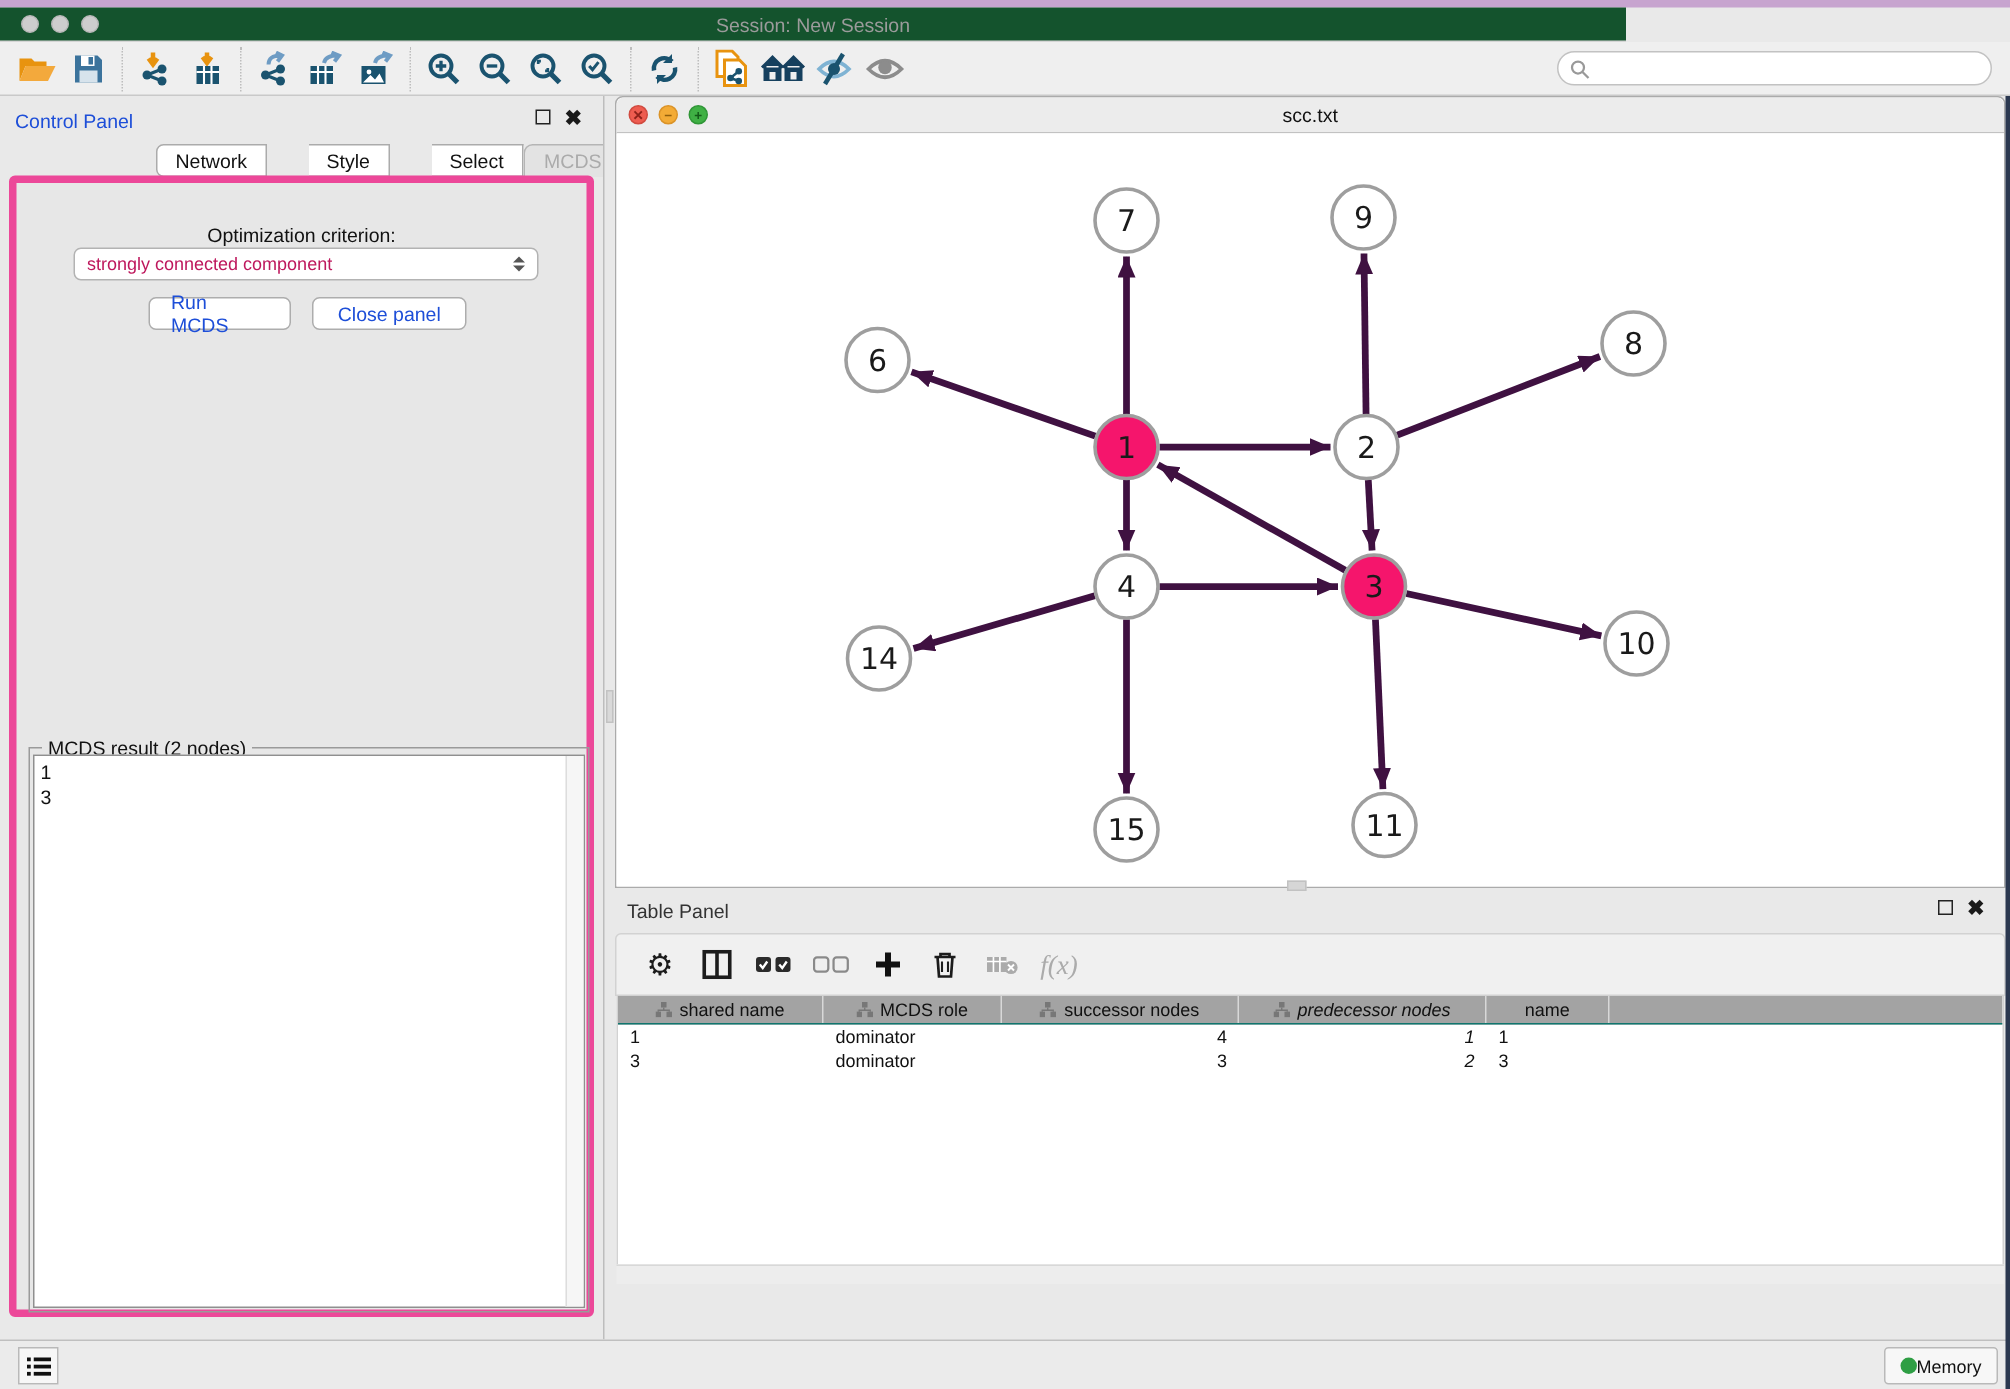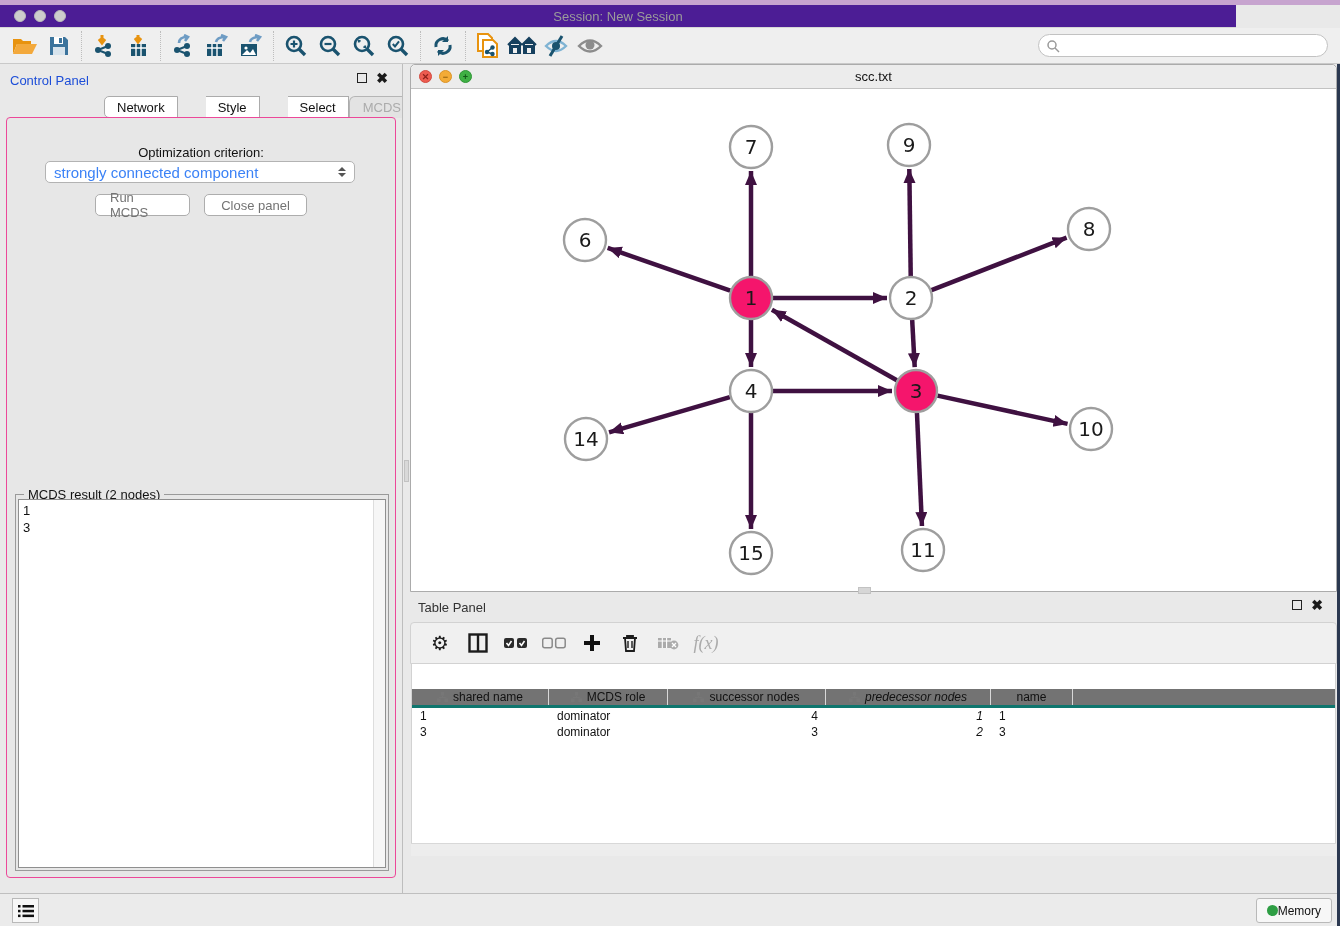--- a/index.html
+++ b/index.html
@@ -9,21 +9,21 @@
     background:#E9E9E9;
     position:relative;
     overflow:hidden;
     font-size:13px;
     color:#222;
   }
   .abs { position:absolute; }
 
   
   .purple-strip { left:0; top:0; width:1340px; height:5px; background:#C7A4CF; }
-  .titlebar { left:0; top:5px; width:1236px; height:23px; background:#4c1d95; border-bottom:1px solid #D6D6D6;text-decoration:underline; }
+  .titlebar { left:0; top:5px; width:1084px; height:23px; background:#14532d; border-bottom:1px solid #D6D6D6;text-decoration:underline; }
   .traffic-gray { width:12px; height:12px; border-radius:50%; background:#CDCDCD; border:1px solid #B9B9B9; display:inline-block; margin-right:8px; }
   .title-text { position:absolute; top:4px; width:100%; text-align:center; color:#9B9B9B; font-size:13px; }
 
   
   .toolbar { left:0; top:28px; width:1340px; height:36px; background:#EFEFEF; border-bottom:1px solid #C9C9C9; display:flex; align-items:center; padding-left:8px; }
   .tb-btn { width:34px; height:30px; display:flex; align-items:center; justify-content:center; cursor:default; }
   .tb-sep { width:1px; height:30px; border-left:1px dotted #BDBDBD; margin:0 5px; }
   .search-wrap { position:absolute; right:12px; top:6px; width:290px; height:23px; background:#FFF; border:1px solid #C2C2C2; border-radius:12px; display:flex; align-items:center; padding-left:7px; }
   .search-wrap input { border:none; outline:none; flex:1; height:18px; font-size:12px; background:transparent; font-family:"Liberation Sans",sans-serif; }
 
@@ -32,29 +32,29 @@
   .cp-title { position:absolute; left:10px; top:3px; color:#1d4ed8; }
   .win-icons { position:absolute; right:14px; top:2px; display:flex; gap:9px; align-items:center; }
   .float-box { width:10px; height:10px; border:1.5px solid #222; display:inline-block; }
   .close-x { font-size:14px; font-weight:bold; color:#1A1A1A; line-height:12px; }
 
   .cp-tabs { left:76px; top:96px; height:22px; display:flex; }
   .seg-btn { background:#FFF; border:1px solid #ABABAB; border-left:none; padding:2px 12px; font-size:13px; color:#111; display:flex; align-items:center;margin-left:28px; }
   .seg-btn.first { border-left:1px solid #ABABAB; border-radius:5px 0 0 5px; }
   .tab-mcds { background:#E3E3E3; border:1px solid #B5B5B5; border-bottom:none; border-radius:6px 6px 0 0; color:#ABABAB; padding:2px 13px; display:flex; align-items:center; }
 
-  .cp-body { left:6px; top:117px; width:390px; height:761px; background:#E7E7E7; border:1px solid #ec4899; border-radius:4px; }
+  .cp-body { left:6px; top:117px; width:390px; height:761px; background:#E7E7E7; border:5px solid #ec4899; border-radius:4px; }
   .opt-label { position:absolute; left:0; top:27px; width:100%; text-align:center; color:#111; }
   .dropdown { position:absolute; left:38px; top:43px; width:310px; height:22px; background:#FFF; border:1px solid #B3B3B3; border-radius:5px; display:flex; align-items:center; padding:0 8px; }
-  .dd-text { flex:1; font-size:15px; color:#3b82f6; }
+  .dd-text { flex:1; font-size:12px; color:#be185d; }
   .dd-chevrons { display:flex; flex-direction:column; gap:2px; align-items:center; }
   .dd-chevrons i { display:block; width:0; height:0; border-left:4px solid transparent; border-right:4px solid transparent; }
   .dd-up { border-bottom:4px solid #555; }
   .dd-down { border-top:4px solid #555; }
-  .cp-btn { position:absolute; top:76px; height:22px; background:#FFF; border:1px solid #ADADAD; border-radius:5px; font-size:13px; color:#737373; display:flex; align-items:center; justify-content:center; padding:0 14px; }
+  .cp-btn { position:absolute; top:76px; height:22px; background:#FFF; border:1px solid #ADADAD; border-radius:5px; font-size:13px; color:#1d4ed8; display:flex; align-items:center; justify-content:center; padding:0 14px; }
   .btn-run { left:88px; width:95px; }
   .btn-close { left:197px; width:103px; }
 
   .result-group { position:absolute; left:8px; top:376px; width:374px; height:377px; border:1px solid #9A9A9A; }
   .result-label { position:absolute; left:8px; top:-8px; background:#E7E7E7; padding:0 4px; font-size:13px; color:#111; }
   .result-area { position:absolute; left:2px; top:4px; right:2px; bottom:2px; background:#FFF; border:1px solid #8F8F8F; white-space:pre; font-size:13px; color:#111; padding:2px 4px; line-height:17px; overflow:hidden; }
   .result-scroll { position:absolute; right:3px; top:5px; width:12px; bottom:3px; background:#F6F6F6; border-left:1px solid #DDD; }
 
   
   .v-split { left:402px; top:64px; width:8px; height:829px; background:#E9E9E9; border-left:1px solid #BDBDBD; }
@@ -73,21 +73,21 @@
 
   
   .table-panel { left:410px; top:595px; width:927px; height:293px; }
   .tp-title { position:absolute; left:8px; top:5px; color:#333; }
   .tp-toolbar { position:absolute; left:0; top:27px; width:927px; height:42px; background:#F0F0F0; border:1px solid #D2D2D2; border-radius:4px 4px 0 0; display:flex; align-items:center; padding-left:12px; gap:4px; }
   .tp-btn { width:34px; height:32px; display:flex; align-items:center; justify-content:center; }
   .gear-glyph { font-size:20px; color:#1C1C1C; font-family:"DejaVu Sans",sans-serif; }
   .fx { font-family:"Liberation Serif", serif; font-style:italic; font-size:18px; color:#ABABAB; }
 
   .tbl { position:absolute; left:1px; top:69px; width:925px; height:179px; background:#FFF; overflow:hidden; border-left:1px solid #D2D2D2; border-right:1px solid #D2D2D2; }
-  .tbl-head { display:flex; height:19px; background:#737373; border-bottom:3px solid #0f766e;margin-top:25px; }
+  .tbl-head { display:flex; height:19px; background:#a3a3a3; border-bottom:1px solid #0f766e; }
   .th { display:flex; align-items:center; justify-content:center; gap:5px; font-size:12px; color:#111; border-right:1px solid #D8D8D8; position:relative; }
   .tr { display:flex; height:16px; }
   .td { font-size:12px; color:#111; padding:1px 8px; overflow:hidden; }
   .ta-r { text-align:right; }
   .c0 { width:137px; } .c1 { width:119px; } .c2 { width:158px; } .c3 { width:165px;font-style:italic; } .c4 { width:82px; }
 
   .tbl-bottom { position:absolute; left:1px; top:248px; width:925px; height:13px; background:#EDEDED; border-top:1px solid #D8D8D8; }
 
   .bottom-tabs { position:absolute; left:272px; top:266px; height:23px; display:flex; }
   .bt { border:1px solid #B3B3B3; border-left:none; background:#FFF; padding:2px 12px; font-size:13px; display:flex; align-items:center; color:#111; }

